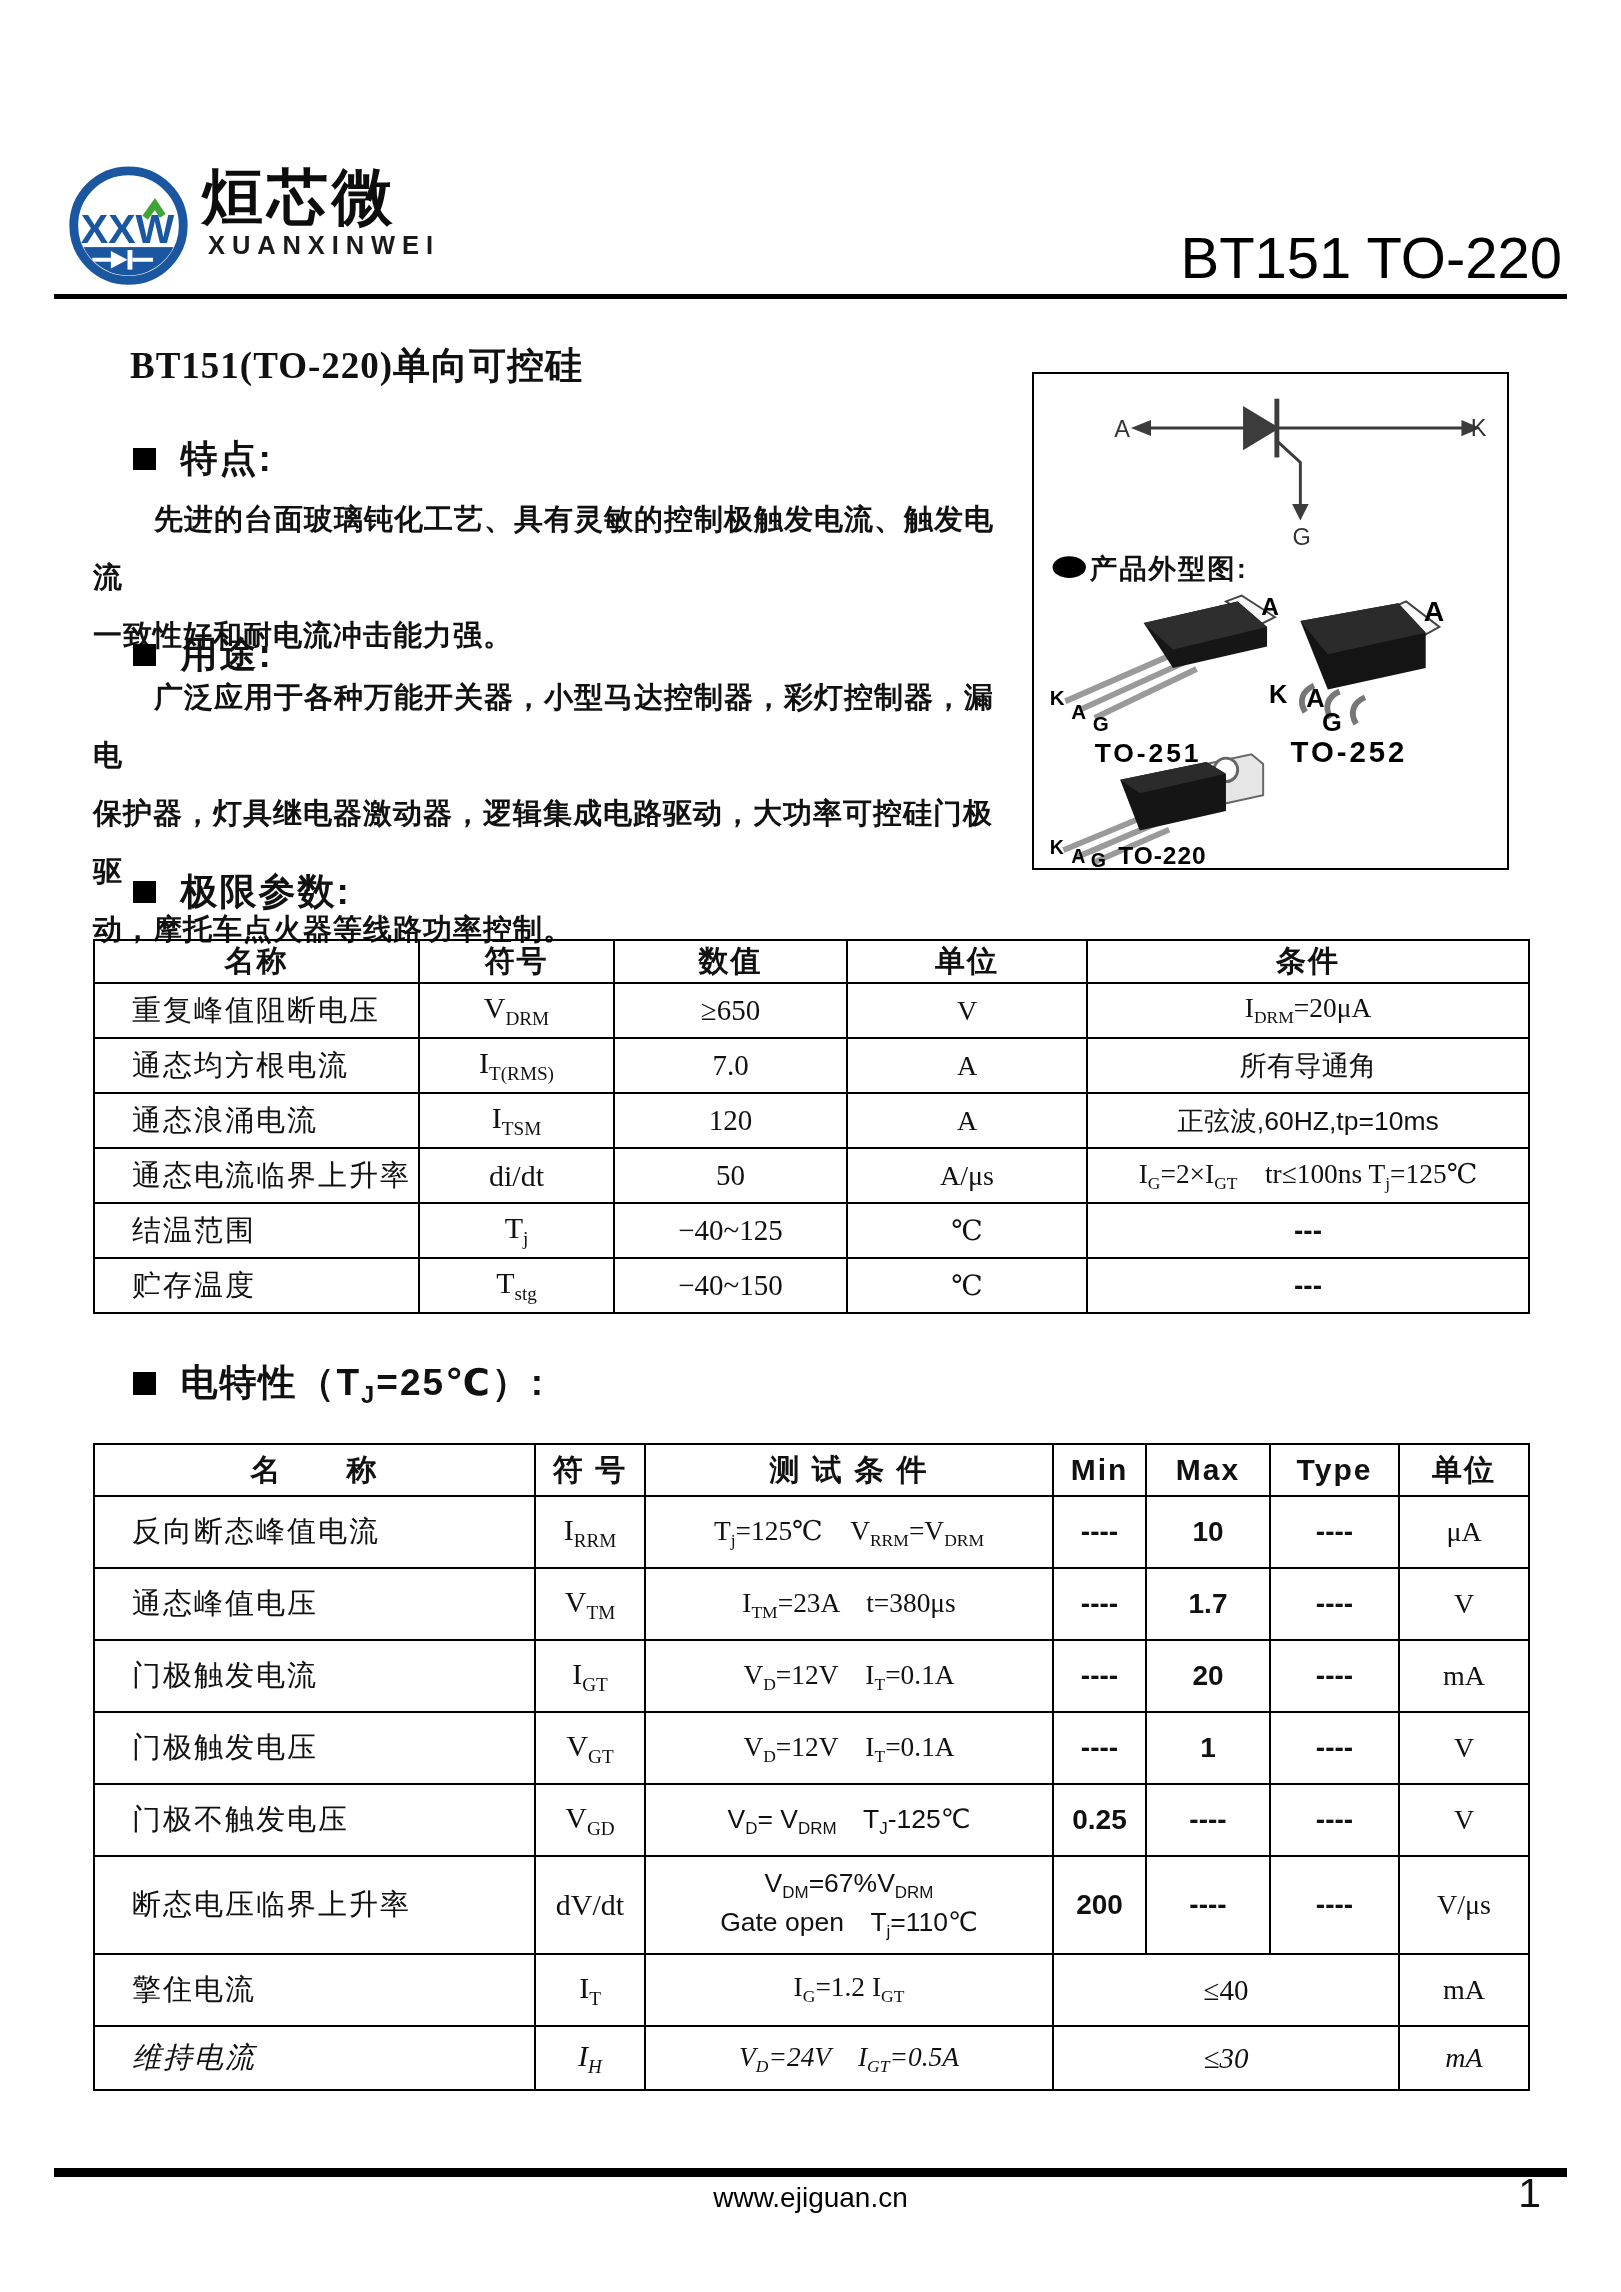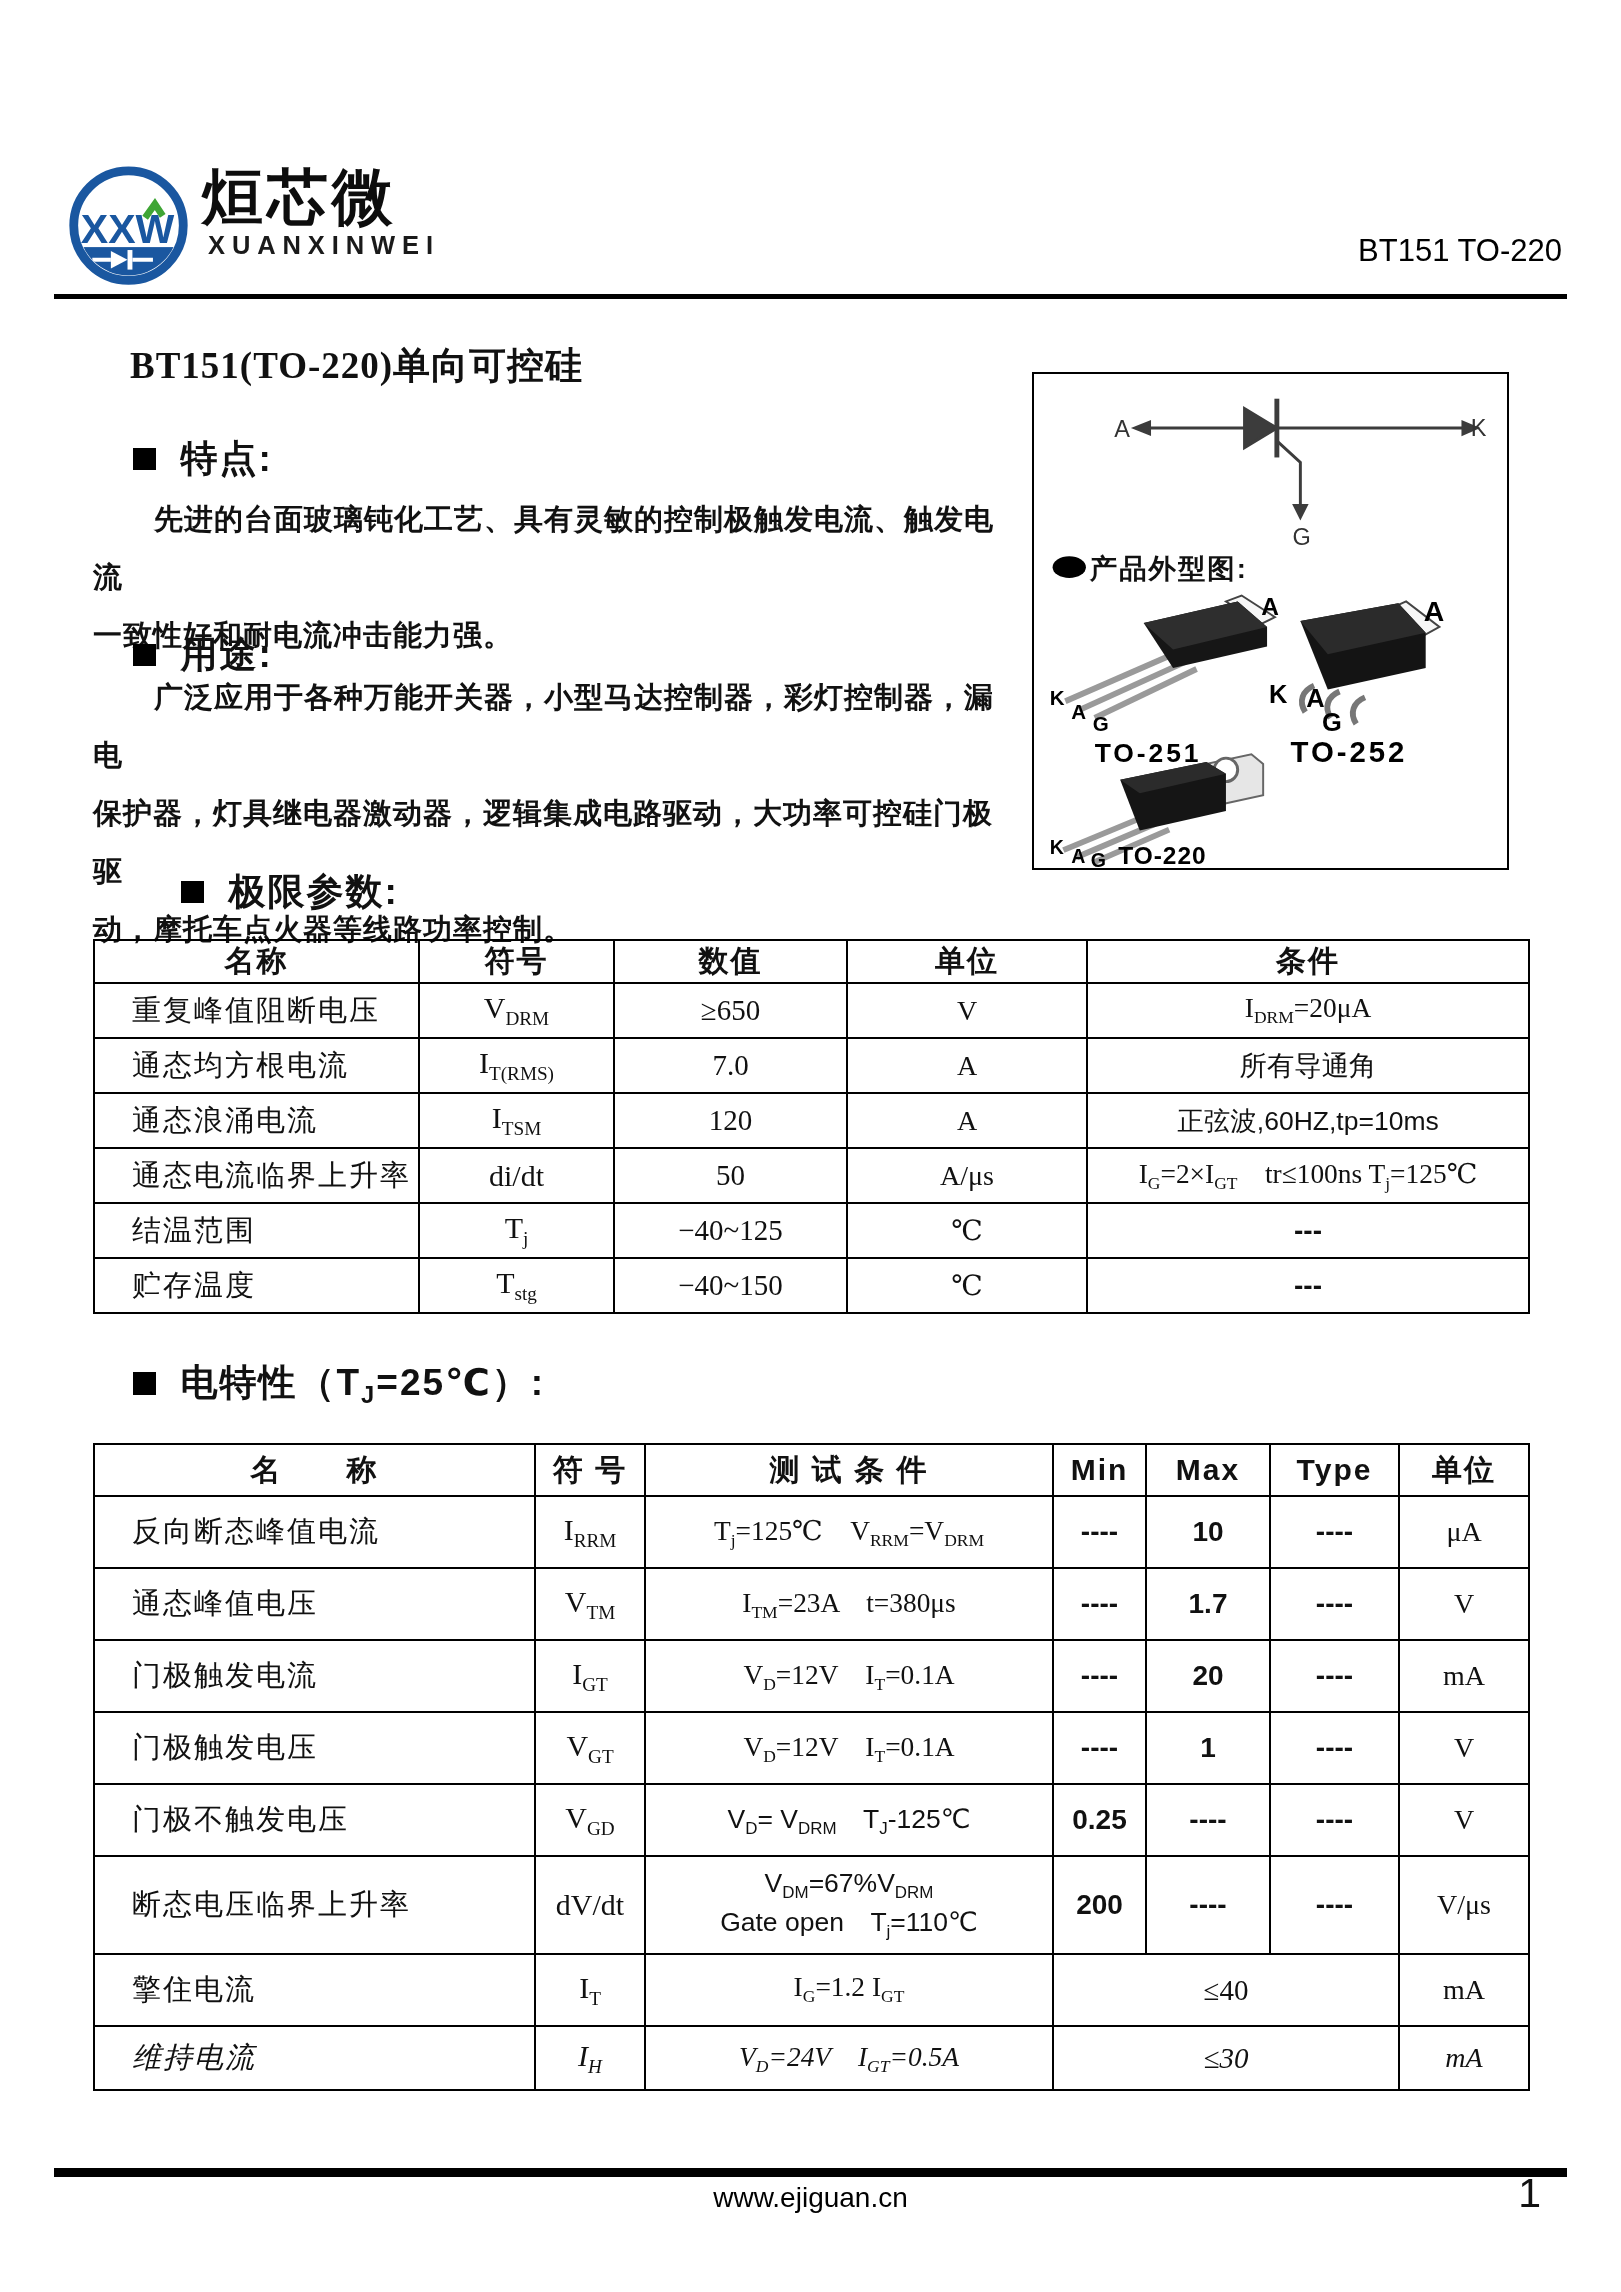--- a/index.html
+++ b/index.html
@@ -3,36 +3,36 @@
 <meta charset="utf-8">
 <style>
   html,body{margin:0;padding:0;background:#888;}
   #page{position:relative;width:1621px;height:2293px;background:#ffffff;margin:0 auto;
         font-family:"Liberation Sans","DejaVu Sans",sans-serif;color:#111;overflow:hidden;}
   .abs{position:absolute;}
 
   
   #brand-cn{left:202px;top:157px;font-size:61px;font-weight:700;letter-spacing:3.9px;color:#0d0d0d;}
   #brand-en{left:208px;top:231px;font-size:25.5px;font-weight:600;letter-spacing:6.9px;color:#1a1a1a;}
-  #part-number{top:233px;right:59px;font-size:31px;color:#000;}
+  #part-number{top:224px;right:59px;font-size:58px;color:#000;}
   .hrule{left:54px;width:1513px;background:#000;}
   #header-rule{top:294px;height:4.9px;}
   #footer-rule{top:2168px;height:8.8px;}
 
   
   #doc-title{left:130px;top:341px;font-size:37px;font-weight:600;
              font-family:"Liberation Serif","DejaVu Serif",serif;letter-spacing:1px;}
 
   
   .sec{display:flex;align-items:center;gap:25px;}
   .sq{width:22.5px;height:22.5px;background:#000;flex:0 0 auto;}
   .sec-label{font-size:37px;font-weight:700;letter-spacing:2px;}
   #sec-features{left:133px;top:434px;}
   #sec-apps{left:133px;top:630px;}
-  #sec-limits{left:133px;top:867px;margin-left:48px;}
+  #sec-limits{left:133px;top:867px;}
   #sec-elec{left:133px;top:1358px;}
 
   .para{left:93px;width:912px;font-size:29px;font-weight:700;line-height:58px;letter-spacing:1px;}
   #features-para{top:490px;}
   #apps-para{top:668px;}
   .indent{text-indent:61px;}
 
   
   #figure-box{left:1032px;top:372px;width:477px;height:498px;border:2px solid #000;box-sizing:border-box;}
 

